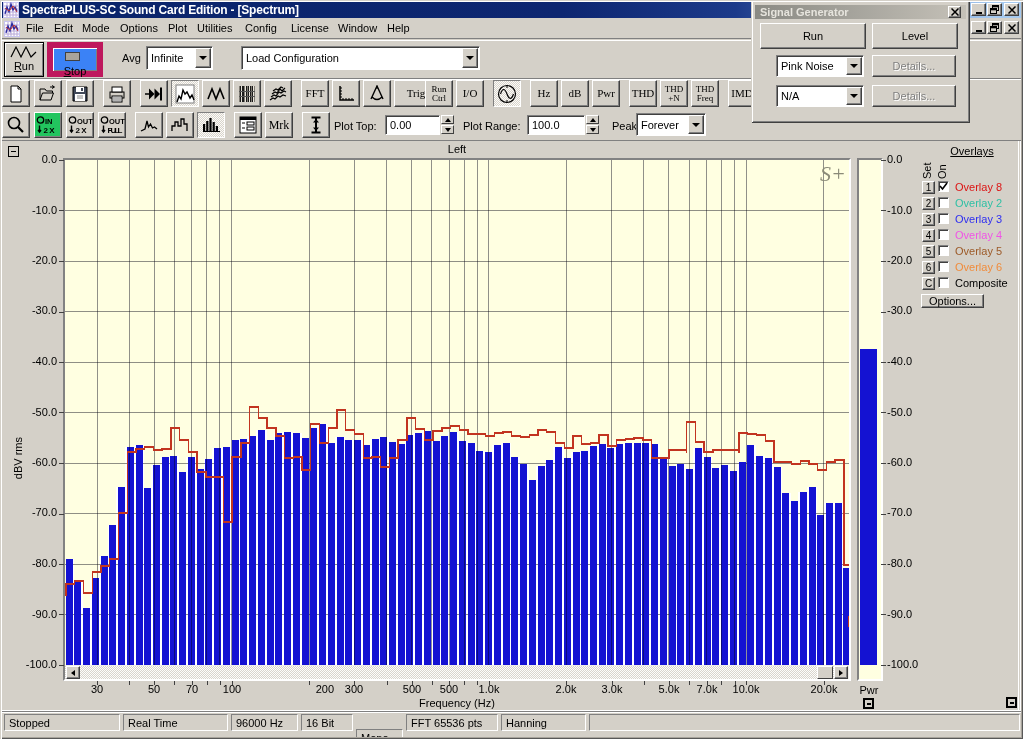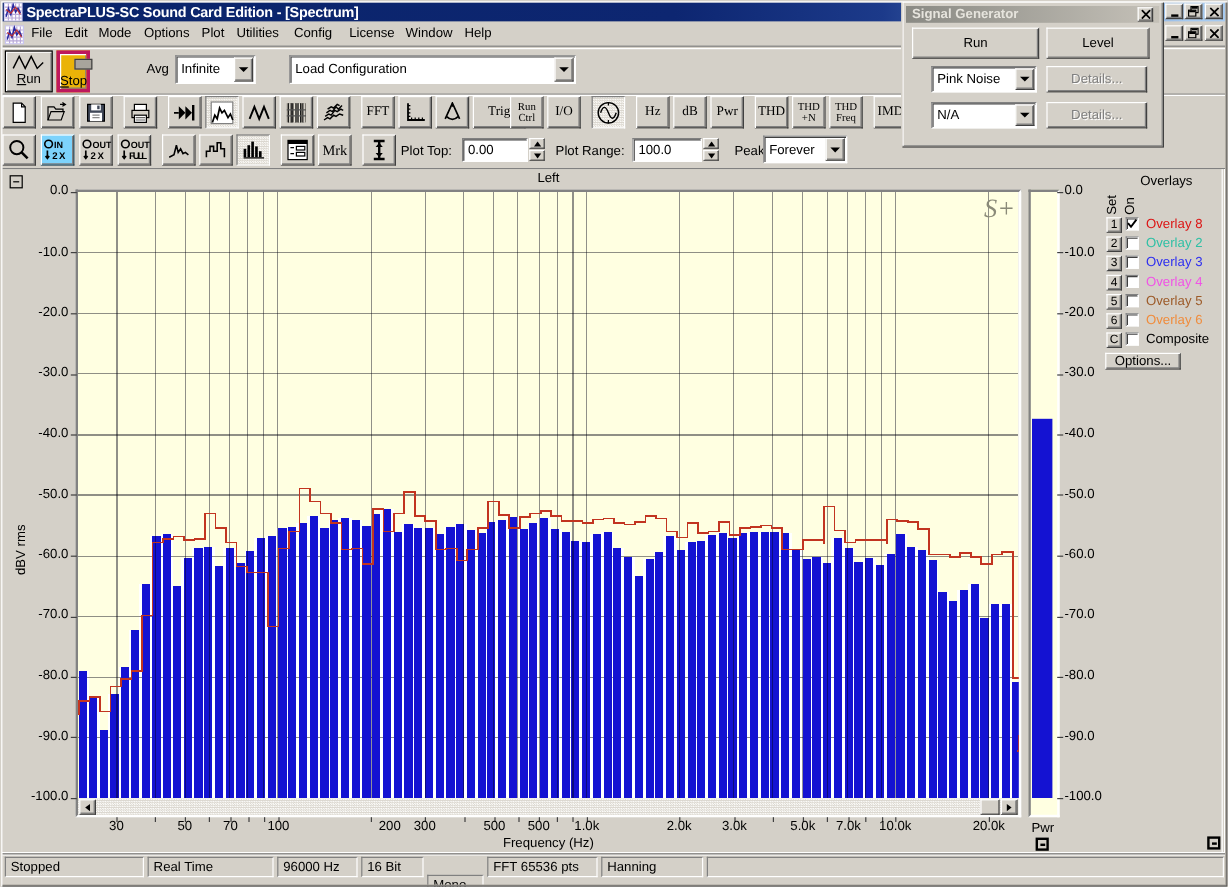--- a/index.html
+++ b/index.html
@@ -73,21 +73,21 @@
     </svg>
   </div>
 
 <div style="position:absolute;left:2px;top:40px;width:1019px;height:39px;background:#d4d0c8;border-top:1px solid #fff"></div>
 <div style="position:absolute;left:4px;top:42px;width:40px;height:35px;border:1px solid #000;background:#d4d0c8;box-shadow:inset 1px 1px 0 #fff,inset -1px -1px 0 #808080">
   <svg width="28" height="14" viewBox="0 0 28 14" style="position:absolute;left:5px;top:2px">
       <path d="M1 12 L6 2 L11 12 L16 2 L21 12 L26 7" fill="none" stroke="#000" stroke-width="1.2"></path>
     </svg>
   <div style="position:absolute;left:0;top:17px;width:100%;text-align:center;font-size:11px"><u>R</u>un</div>
 </div>
-<div style="position:absolute;left:47px;top:42px;width:28px;height:35px;border:3px solid #be185d;background:#eab308;box-shadow:inset 1px 1px 0 #fff,inset -1px -1px 0 #808080">
+<div style="position:absolute;left:47px;top:42px;width:56px;height:35px;border:6px solid #be185d;background:#3b82f6;box-shadow:inset 1px 1px 0 #fff,inset -1px -1px 0 #808080">
   <div style="position:absolute;left:12px;top:4px;width:15px;height:9px;background:#a8a49c;border:1px solid #404040"></div>
   <div style="position:absolute;left:0;top:17px;width:100%;text-align:center;font-size:11px"><u>S</u>top</div>
 </div>
 <div class="t11" style="position:absolute;left:122px;top:52px">Avg</div>
 <div style="position:absolute;left:146px;top:46px;width:67px;height:24px;border-top:1px solid #808080;border-left:1px solid #808080;border-bottom:1px solid #fff;border-right:1px solid #fff;box-shadow:inset 1px 1px 0 #404040;background:#fff">
     <div style="position:absolute;left:4px;top:50%;transform:translateY(-50%);font-size:11px;white-space:nowrap">Infinite</div>
     <div style="position:absolute;right:1px;top:1px;width:16px;height:20px;background:#d4d0c8;border-top:1px solid #fff;border-left:1px solid #fff;border-bottom:1px solid #404040;border-right:1px solid #404040;box-shadow:inset -1px -1px 0 #808080;display:flex;align-items:center;justify-content:center">
       <div style="width:0;height:0;border-left:4px solid transparent;border-right:4px solid transparent;border-top:4px solid #000"></div>
     </div>
   </div>
@@ -229,21 +229,21 @@
 <div style="position:absolute;left:728px;top:80px;width:28px;height:27px;background:#d4d0c8;border-top:1px solid #fff;border-left:1px solid #fff;border-bottom:1px solid #404040;border-right:1px solid #404040;box-shadow:inset -1px -1px 0 #808080;display:flex;align-items:center;justify-content:center;overflow:hidden">
     <span style="font-family:'Liberation Serif',serif;font-size:11px;color:#000;line-height:1">IMD</span>
   </div>
 <div style="position:absolute;left:759px;top:80px;width:28px;height:27px;background:#d4d0c8;border-top:1px solid #fff;border-left:1px solid #fff;border-bottom:1px solid #404040;border-right:1px solid #404040;box-shadow:inset -1px -1px 0 #808080;display:flex;align-items:center;justify-content:center;overflow:hidden"></div>
 <div style="position:absolute;left:2px;top:112px;width:28px;height:26px;background:#d4d0c8;border-top:1px solid #fff;border-left:1px solid #fff;border-bottom:1px solid #404040;border-right:1px solid #404040;box-shadow:inset -1px -1px 0 #808080;display:flex;align-items:center;justify-content:center;overflow:hidden">
     <svg width="20" height="20" viewBox="0 0 20 20">
       <circle cx="8" cy="8" r="5.5" fill="none" stroke="#000000" stroke-width="1.6"></circle>
       <path d="M12 12 l5 5" stroke="#000000" stroke-width="2.2"></path>
     </svg>
   </div>
-<div style="position:absolute;left:34px;top:112px;width:28px;height:26px;background:#7dd3fc;border-top:1px solid #fff;border-left:1px solid #fff;border-bottom:1px solid #404040;border-right:1px solid #404040;box-shadow:inset -1px -1px 0 #808080;display:flex;align-items:center;justify-content:center;overflow:hidden">
+<div style="position:absolute;left:34px;top:112px;width:28px;height:26px;background:#22c55e;border-top:1px solid #fff;border-left:1px solid #fff;border-bottom:1px solid #404040;border-right:1px solid #404040;box-shadow:inset -1px -1px 0 #808080;display:flex;align-items:center;justify-content:center;overflow:hidden">
     <svg width="25" height="20" viewBox="0 0 25 20">
       <circle cx="4.5" cy="5" r="3.2" fill="none" stroke="#000000" stroke-width="1.3"></circle>
       <text x="9" y="8.5" font-family="Liberation Sans" font-size="7.5" font-weight="bold" fill="#000000">IN</text>
       <path d="M3.5 10.5 v6.5 m-1.5 -2 l1.5 2 l1.5 -2" fill="none" stroke="#000000" stroke-width="1.4"></path>
       <text x="7.5" y="17.5" font-family="Liberation Sans" font-size="8" font-weight="bold" fill="#000000" textLength="11">2X</text>
     </svg>
   </div>
 <div style="position:absolute;left:66px;top:112px;width:28px;height:26px;background:#d4d0c8;border-top:1px solid #fff;border-left:1px solid #fff;border-bottom:1px solid #404040;border-right:1px solid #404040;box-shadow:inset -1px -1px 0 #808080;display:flex;align-items:center;justify-content:center;overflow:hidden">
     <svg width="25" height="20" viewBox="0 0 25 20">
       <circle cx="4.5" cy="5" r="3.2" fill="none" stroke="#000000" stroke-width="1.3"></circle>
@@ -659,21 +659,21 @@
 <div class="t11" style="position:absolute;left:847px;top:684px;width:44px;text-align:center">Pwr</div>
 <div style="position:absolute;left:12px;top:437px;font-size:11px;writing-mode:vertical-rl;transform:rotate(180deg);white-space:nowrap">dBV rms</div>
 
 <div style="position:absolute;left:863px;top:698px;width:11px;height:11px;border:2px solid #000;background:#d4d0c8;display:flex;align-items:center;justify-content:center">
     <div style="width:4px;height:2px;background:#000"></div>
   </div>
 <div style="position:absolute;left:1006px;top:697px;width:11px;height:11px;border:2px solid #000;background:#d4d0c8;display:flex;align-items:center;justify-content:center">
     <div style="width:4px;height:2px;background:#000"></div>
   </div>
 
-<div class="t11" style="position:absolute;left:941px;top:145px;width:62px;text-align:center;">Overlays</div>
+<div class="t11" style="position:absolute;left:941px;top:145px;width:62px;text-align:center;text-decoration:underline">Overlays</div>
 <div class="t11" style="position:absolute;left:921px;top:157px;width:14px;height:22px;writing-mode:vertical-rl;transform:rotate(180deg)">Set</div>
 <div class="t11" style="position:absolute;left:936px;top:157px;width:14px;height:22px;writing-mode:vertical-rl;transform:rotate(180deg)">On</div>
 <div style="position:absolute;left:922px;top:181px;width:13px;height:13px;background:#d4d0c8;border-top:1px solid #fff;border-left:1px solid #fff;border-bottom:1px solid #404040;border-right:1px solid #404040;box-shadow:inset -1px -1px 0 #808080;display:flex;align-items:center;justify-content:center;font-size:10px;color:#000;">1</div>
 <div style="position:absolute;left:938px;top:181px;width:11px;height:11px;background:#fff;border-top:1px solid #808080;border-left:1px solid #808080;border-bottom:1px solid #fff;border-right:1px solid #fff;box-shadow:inset 1px 1px 0 #404040;display:flex;align-items:center;justify-content:center">
     <svg width="9" height="9" viewBox="0 0 9 9">
       <path d="M1 4 l2.5 3 L8 1" fill="none" stroke="#000" stroke-width="1.6"></path>
     </svg>
   </div>
 <div class="t11" style="position:absolute;left:955px;top:181px;color:#dc1414">Overlay 8</div>
 <div style="position:absolute;left:922px;top:197px;width:13px;height:13px;background:#d4d0c8;border-top:1px solid #fff;border-left:1px solid #fff;border-bottom:1px solid #404040;border-right:1px solid #404040;box-shadow:inset -1px -1px 0 #808080;display:flex;align-items:center;justify-content:center;font-size:10px;color:#000;">2</div>

